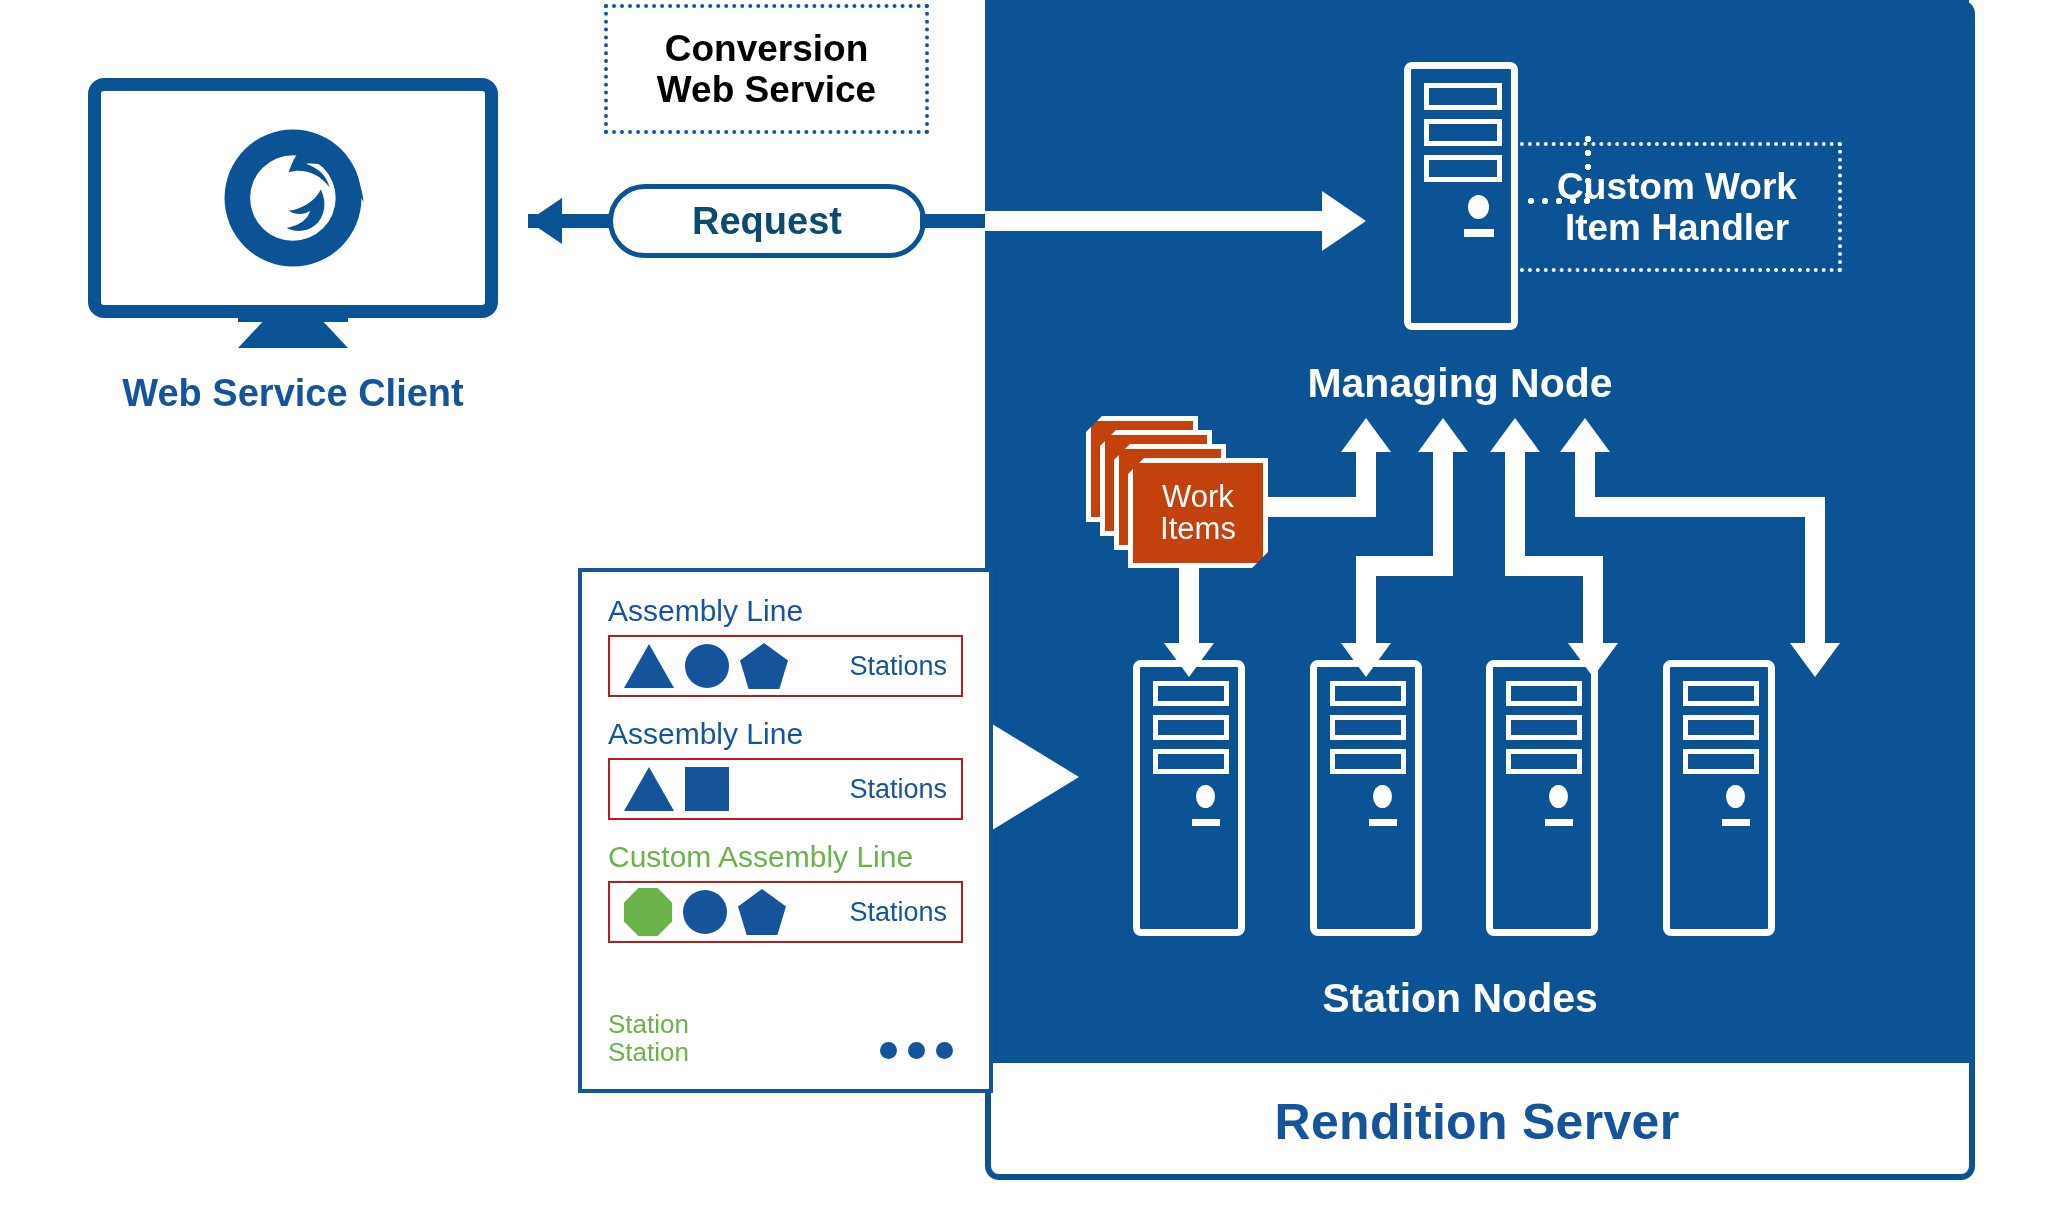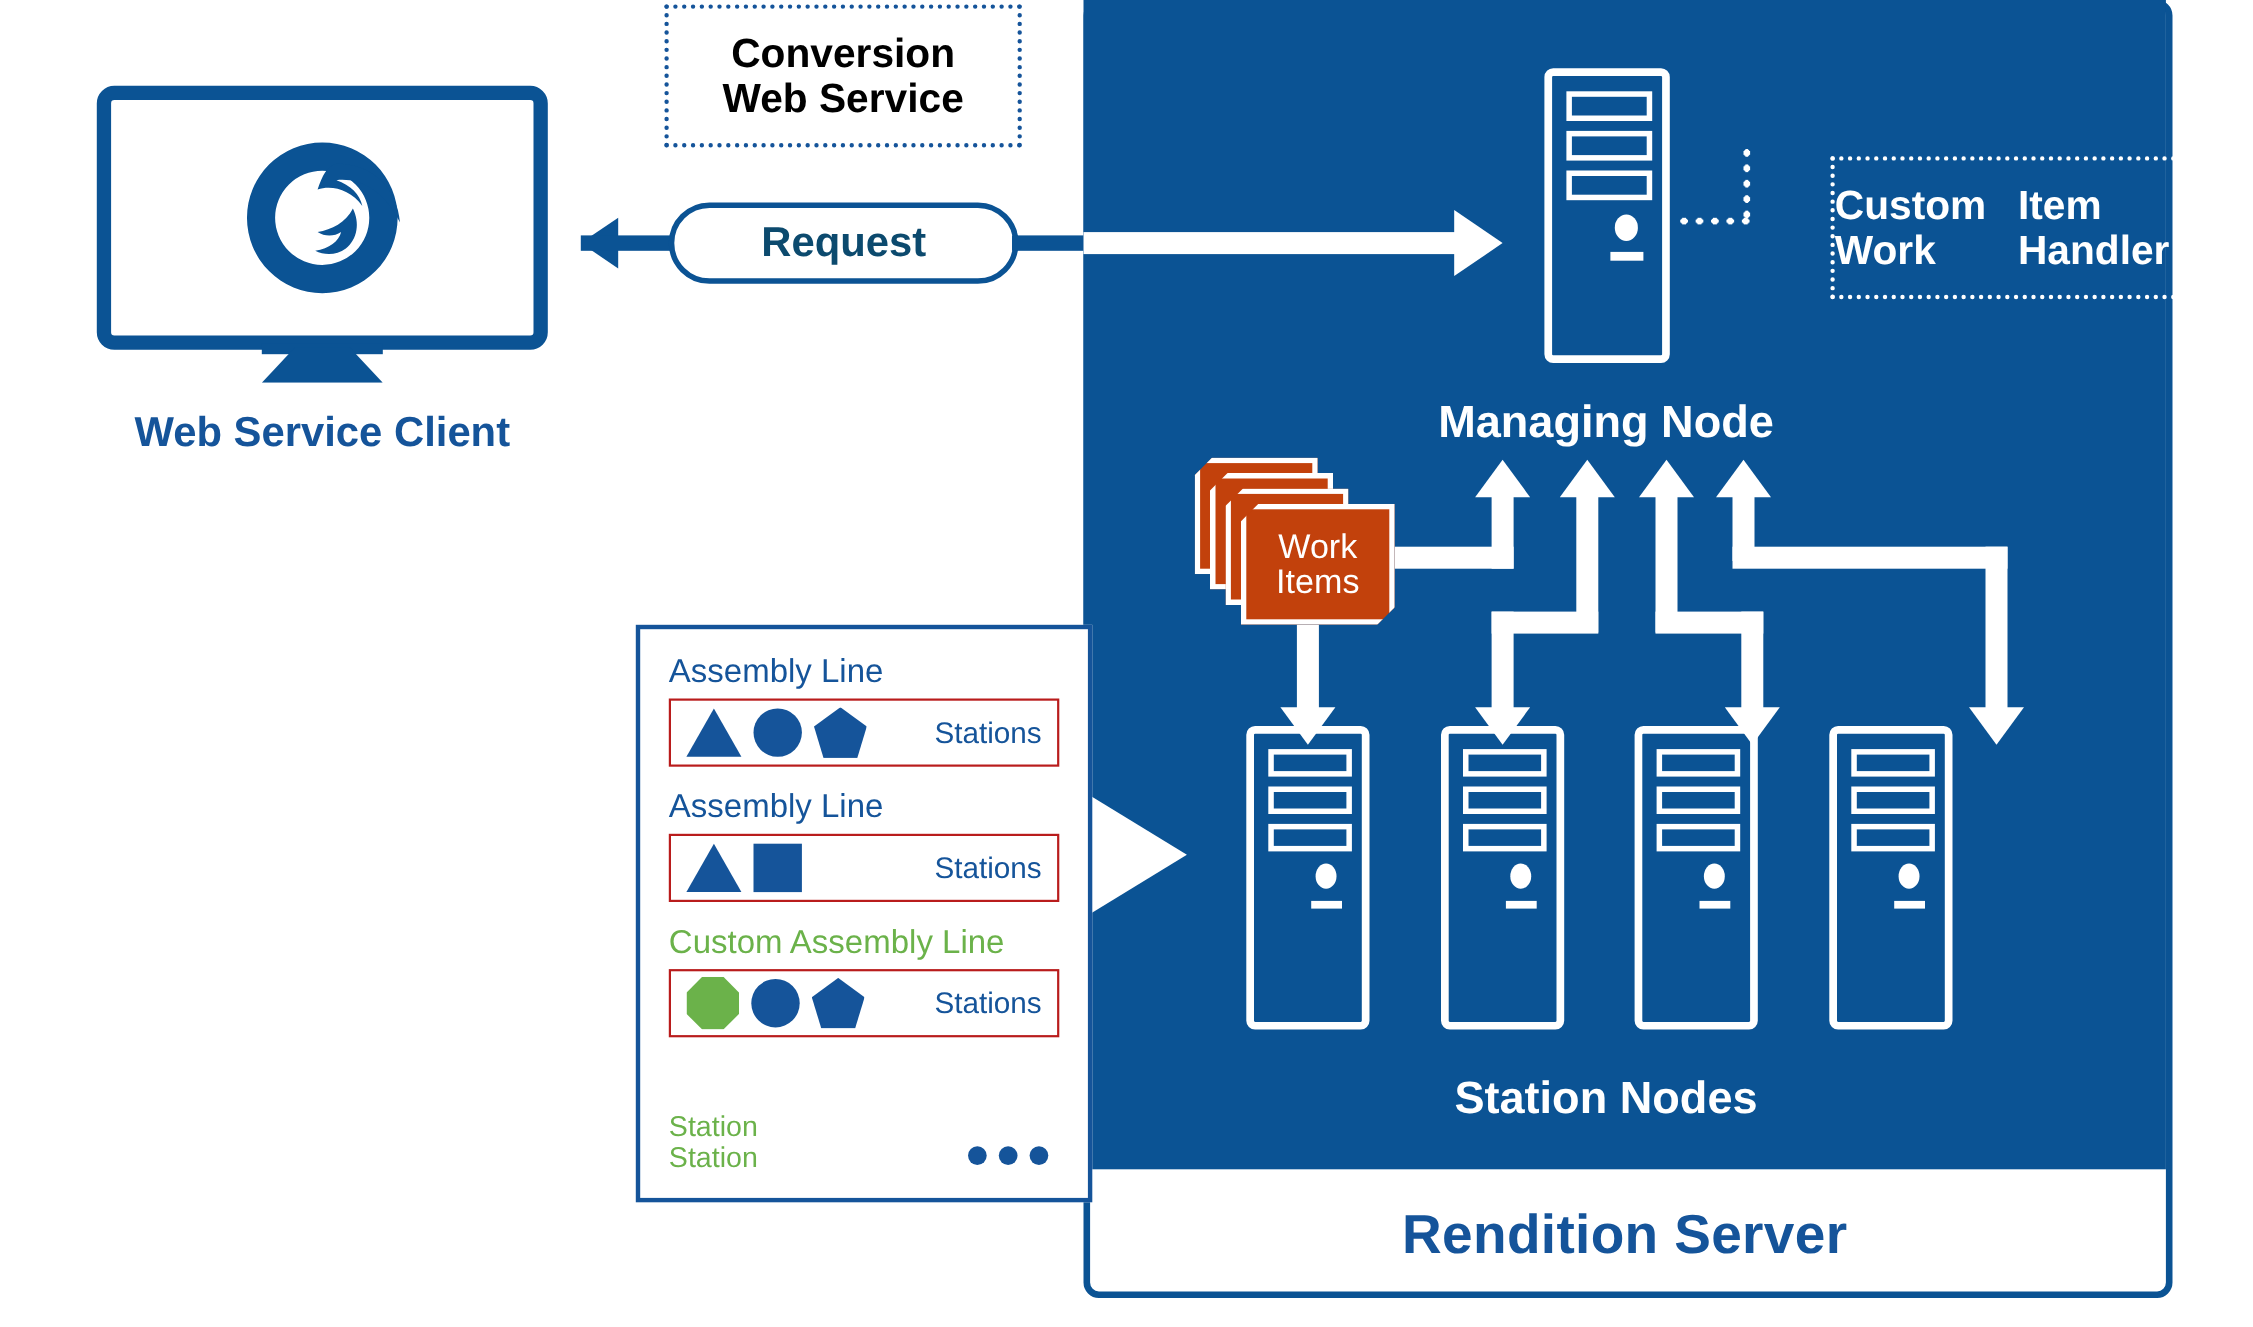--- a/index.html
+++ b/index.html
@@ -89,23 +89,23 @@
   .worker .dash{left:52px;top:152px;width:28px;height:7px;}
 
   
   #handler-dots{left:1524px;top:198px;width:72px;height:6px;
     background-image:radial-gradient(circle, #fff 42%, transparent 44%);
     background-size:14px 6px;}
   #handler-dots-v{left:1585px;top:132px;width:6px;height:72px;
     background-image:radial-gradient(circle, #fff 42%, transparent 44%);
     background-size:6px 14px;}
   #handler-box{
-    left:1664px;top:142px;width:330px;height:130px;
+    left:1512px;top:142px;width:330px;height:130px;
     border:4px dotted #ffffff;background:transparent;
-    display:flex;align-items:center;justify-content:center;
+    display:flex;flex-direction:column;align-items:center;justify-content:center;
     color:#ffffff;font-size:37px;font-weight:bold;line-height:1.12;
     box-sizing:border-box;
   }
 
   #managing-label{
     left:1240px;top:360px;width:440px;text-align:center;
     color:#fff;font-size:41px;font-weight:bold;
   }
   #worker-label{
     left:1240px;top:975px;width:440px;text-align:center;

